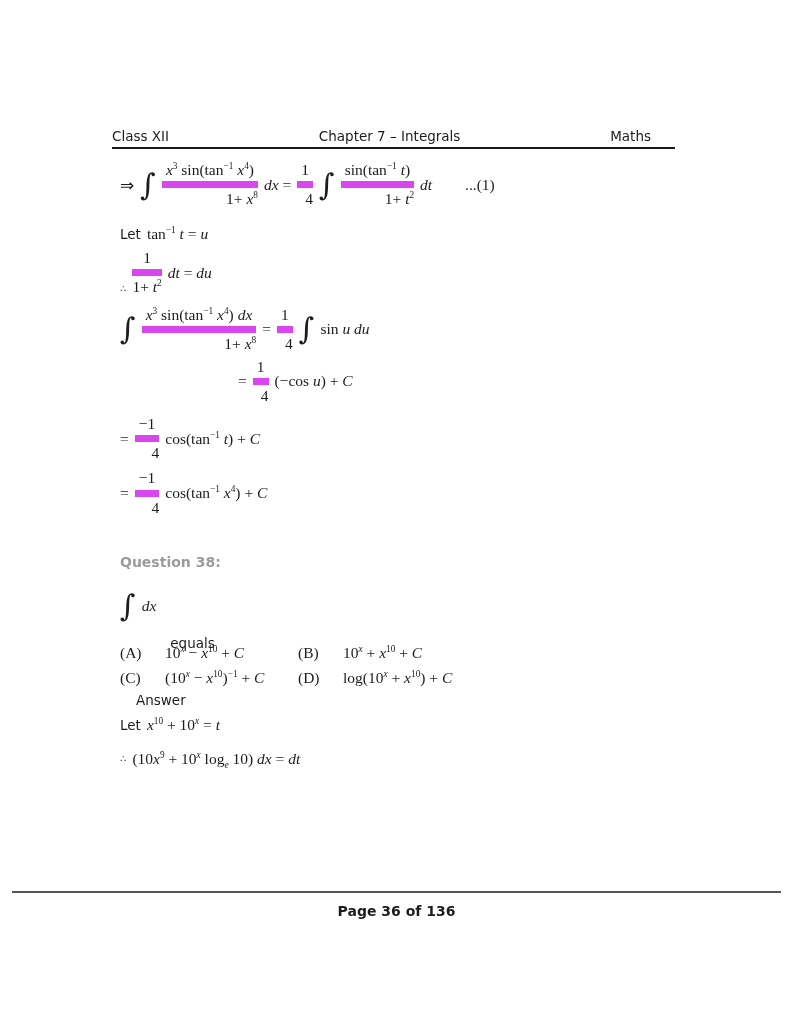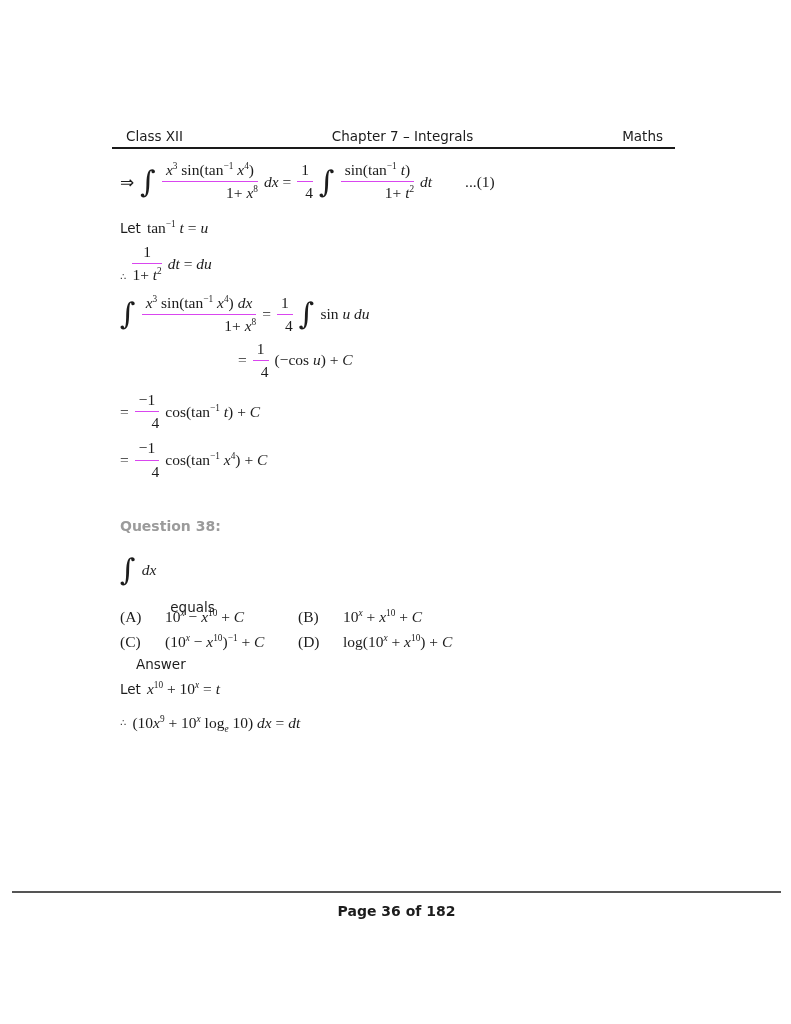--- a/index.html
+++ b/index.html
@@ -6,33 +6,33 @@
   html,body { background:#e8e8e8; }
   .page{
     position:relative; width:791px; height:1024px; background:#ffffff;
     margin:0 auto; overflow:hidden; color:#1c1c1c;
   }
   .content{ position:absolute; left:112px; top:128px; width:563px; }
 
   
   .sans{ font-family:"DejaVu Sans","Liberation Sans",sans-serif; font-size:13.5px; color:#1c1c1c; }
   .hdr{ display:flex; align-items:flex-end; border-bottom:2px solid #1a1a1a; padding-bottom:3px; }
-  .hdr .h-left{ margin-left:14px; }
+  .hdr .h-left{ }
   .hdr .h-center{ flex:1; text-align:center; }
-  .hdr .h-right{ margin-right:12px; }
+  .hdr .h-right{ margin-right:24px; }
 
   .q-heading{ font-weight:bold; font-size:14px; color:var(--q-color,#9b9b9b); }
 
   
   .math{ font-family:"Liberation Serif","DejaVu Serif",serif; font-size:15.5px; color:#1c1c1c; white-space:nowrap; }
   .math i{ font-style:italic; }
   .math sup, sup{ font-size:60%; line-height:0; vertical-align:super; }
   .math sub, sub{ font-size:60%; line-height:0; vertical-align:sub; }
   .frac{ display:inline-flex; flex-direction:column; text-align:center; vertical-align:middle; }
-  .frac .num{ display:block; border-bottom:1px solid #d946ef; padding:0 4px 1px; line-height:1.3; }
+  .frac .num{ display:block; border-bottom:7px solid #d946ef; padding:0 4px 1px; line-height:1.3; }
   .frac .den{ display:block; padding-top:1px; line-height:1.3;text-align:right; }
   .int{ font-family:"DejaVu Serif","DejaVu Sans",serif; font-size:30px; line-height:.85; font-style:normal; }
   .arrow{ font-family:"DejaVu Sans",sans-serif; font-size:17px; }
   .tf{ font-family:"DejaVu Sans",sans-serif; font-size:10px; align-self:flex-end; margin-bottom:4px; }
 
   .mrow{ display:flex; align-items:center; gap:6px; margin-left:8px; position:relative; }
   .eqref{ position:absolute; left:345px; top:50%; transform:translateY(-50%);
           font-family:"Liberation Serif","DejaVu Serif",serif; font-size:15.5px; }
 
   
@@ -183,15 +183,15 @@
     </div>
 
     <div class="mrow tf-row2">
       <span class="tf">∴</span>
       <span class="math">(10<i>x</i><sup>9</sup> + 10<sup><i>x</i></sup> log<sub><i>e</i></sub> 10) <i>d</i><i>x</i> = <i>d</i><i>t</i></span>
     </div>
 
   </div>
 
   <div class="footer">
-    <div class="sans page-label">Page 36 of 182</div>
+    <div class="sans page-label">Page 36 of 136</div>
   </div>
 </div>
 
 </body></html>

